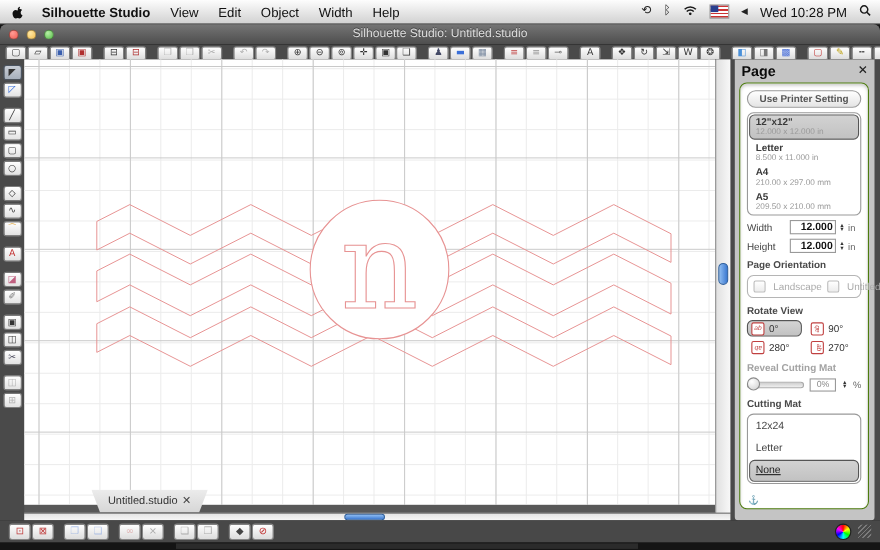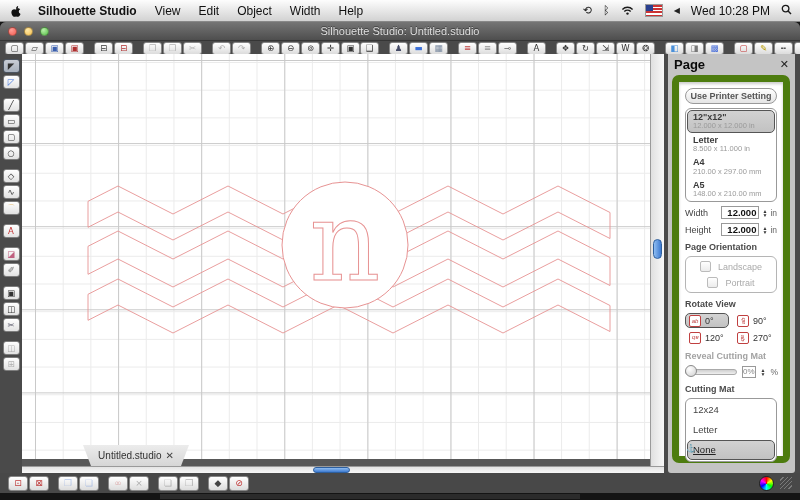--- a/index.html
+++ b/index.html
@@ -90,42 +90,42 @@
   .vthumb{position:absolute;left:2px;top:185px;width:9px;height:20px;border-radius:4.5px;
     background:linear-gradient(90deg,#8fbdf2,#3d7ad1);border:1px solid #2d5f9e;box-sizing:border-box;}
 
   
   .panel{position:absolute;left:668px;top:0;width:127px;height:419px;background:#c4c4c4;
     border-radius:0 0 3px 3px;box-sizing:border-box;padding:2px 3px;}
   .panel-header{display:flex;align-items:center;height:17px;padding:0 3px;}
   .panel-title{font-size:13px;font-weight:bold;color:#0a0a0a;}
   .panel-close{margin-left:auto;font-size:11px;color:#222;line-height:1;}
   .pcard{position:absolute;left:4px;right:5px;top:21px;bottom:10px;background:#fff;
-    border:7px solid #4d7c0f;border-radius:7px;box-shadow:inset 0 2px 3px rgba(0,0,0,.2);
+    border:1px solid #4d7c0f;border-radius:7px;box-shadow:inset 0 2px 3px rgba(0,0,0,.2);
     padding:6px 6px 14px 6px;box-sizing:border-box;display:flex;flex-direction:column;gap:4px;}
   .printer-btn{height:16px;border-radius:9px;border:1px solid #999;flex:none;
     background:linear-gradient(#ffffff,#e4e4e4);font-size:9px;font-weight:bold;color:#555;
     font-family:"Liberation Sans",sans-serif;padding:0;}
   .plist{border:1px solid #999;border-radius:6px;background:#fff;padding:1px;flex:none;}
   .plist-item{padding:1px 5px;border:1px solid transparent;border-radius:5px;}
   .plist-item.selected{background:linear-gradient(#d2d2d2,#c2c2c2);border-color:#555;}
   .pname{font-size:9px;font-weight:bold;color:#3a3a3a;line-height:1.15;}
   .pdims{font-size:7.5px;color:#9a9a9a;line-height:1.1;}
   .dim-row{display:flex;align-items:center;gap:3px;flex:none;}
   .dim-label{width:36px;font-size:9px;color:#444;}
   .dim-input{width:42px;height:13px;border:1px solid #999;background:#fff;box-sizing:border-box;
     font-size:9.5px;font-weight:bold;color:#111;display:flex;align-items:center;justify-content:flex-end;
     padding-right:2px;}
   .stepper{display:flex;flex-direction:column;line-height:.8;}
   .stepper span{font-size:5px;color:#333;}
   .unit{font-size:8.5px;color:#666;}
   .sec-label{font-size:9px;font-weight:bold;color:#4a4a4a;margin-top:2px;flex:none;}
   .sec-label.dim{color:#a3a3a3;}
   .orient-box{border:1px solid #b5b5b5;border-radius:6px;padding:4px 5px;display:flex;
-    flex-direction:column;gap:5px;flex:none;align-items:center;}
+    gap:5px;flex:none;}
   .orient-row{display:flex;align-items:center;gap:7px;}
   .ocheck{width:9px;height:9px;border:1px solid #bbb;border-radius:2px;
     background:linear-gradient(#fff,#ececec);flex:none;}
   .olabel{font-size:9px;color:#aaa;}
   .rv-grid{display:grid;grid-template-columns:1fr 1fr;gap:2px 4px;flex:none;}
   .rv-btn{display:flex;align-items:center;gap:4px;height:15px;border:1px solid transparent;
     border-radius:5px;background:transparent;padding:0 3px;font-family:"Liberation Sans",sans-serif;}
   .rv-btn.selected{background:linear-gradient(#d4d4d4,#c2c2c2);border-color:#555;}
   .rv-icon{width:10px;height:10px;border:1px solid #c04040;border-radius:2px;display:flex;
     align-items:center;justify-content:center;flex:none;background:#fff;}
@@ -494,21 +494,21 @@
                 <div class="pdims">8.500 x 11.000 in</div>
               </div>
 
               <div class="plist-item">
                 <div class="pname">A4</div>
                 <div class="pdims">210.00 x 297.00 mm</div>
               </div>
 
               <div class="plist-item">
                 <div class="pname">A5</div>
-                <div class="pdims">148.00 x 210.00 mm</div>
+                <div class="pdims">209.50 x 210.00 mm</div>
               </div>
             </div>
 
           <div class="dim-row">
             <span class="dim-label">Width</span>
             <span class="dim-input">12.000</span>
             <span class="stepper">
                 <span>▲</span>
                 <span>▼</span>
               </span>
@@ -527,21 +527,21 @@
           <div class="sec-label">Page Orientation</div>
           <div class="orient-box">
 
               <div class="orient-row">
                 <span class="ocheck"></span>
                 <span class="olabel">Landscape</span>
               </div>
 
               <div class="orient-row">
                 <span class="ocheck"></span>
-                <span class="olabel">Portrait</span>
+                <span class="olabel">Untitled</span>
               </div>
             </div>
 
           <div class="sec-label">Rotate View</div>
           <div class="rv-grid">
 
               <button class="rv-btn selected">
                 <span class="rv-icon">
                   <span class="glyph" style="transform: rotate(0deg);">ab</span>
                 </span>
@@ -552,21 +552,21 @@
                 <span class="rv-icon">
                   <span class="glyph" style="transform: rotate(-90deg);">ab</span>
                 </span>
                 <span class="rv-label">90°</span>
               </button>
 
               <button class="rv-btn">
                 <span class="rv-icon">
                   <span class="glyph" style="transform: rotate(180deg);">ab</span>
                 </span>
-                <span class="rv-label">120°</span>
+                <span class="rv-label">280°</span>
               </button>
 
               <button class="rv-btn">
                 <span class="rv-icon">
                   <span class="glyph" style="transform: rotate(90deg);">ab</span>
                 </span>
                 <span class="rv-label">270°</span>
               </button>
             </div>
 

